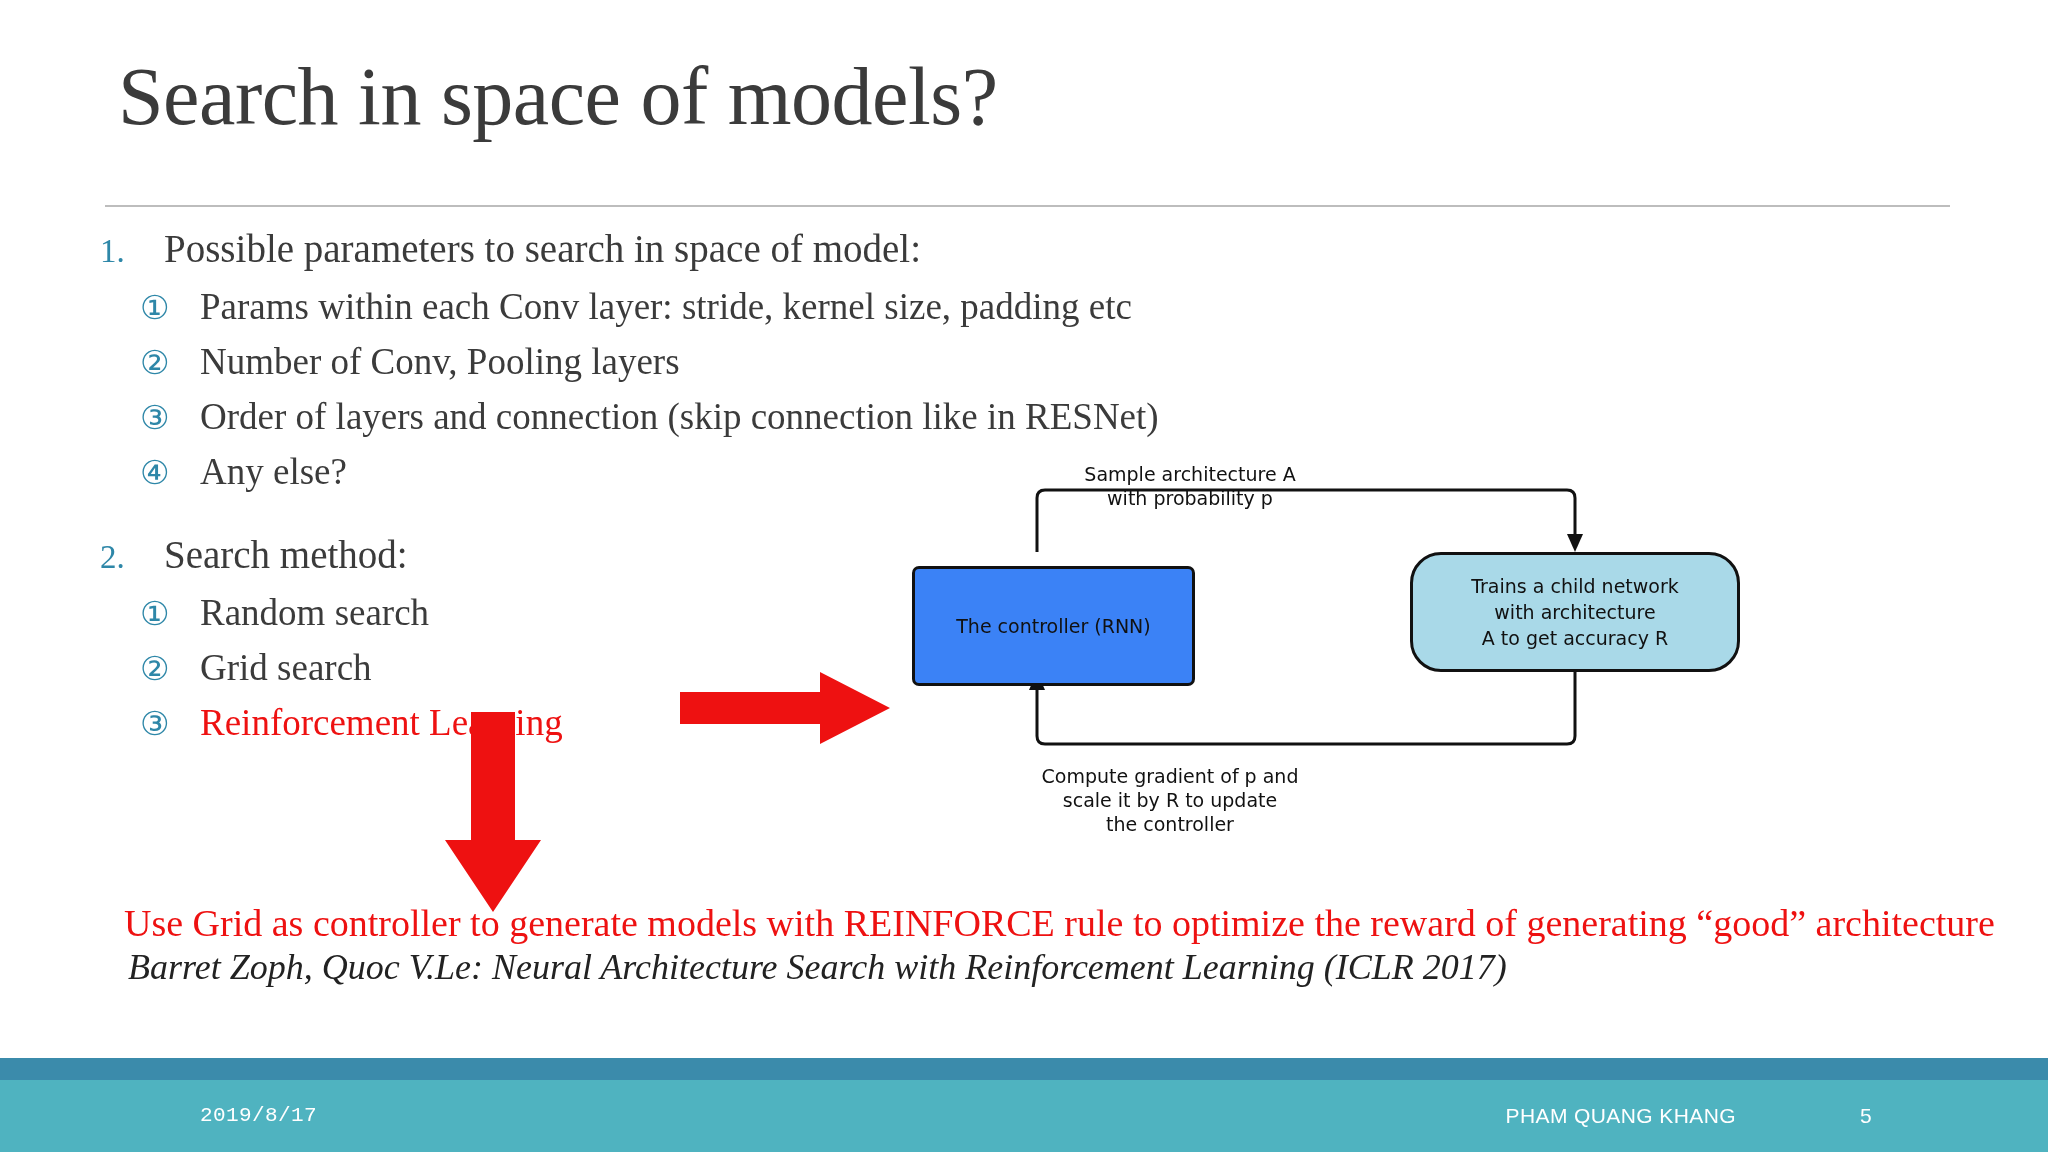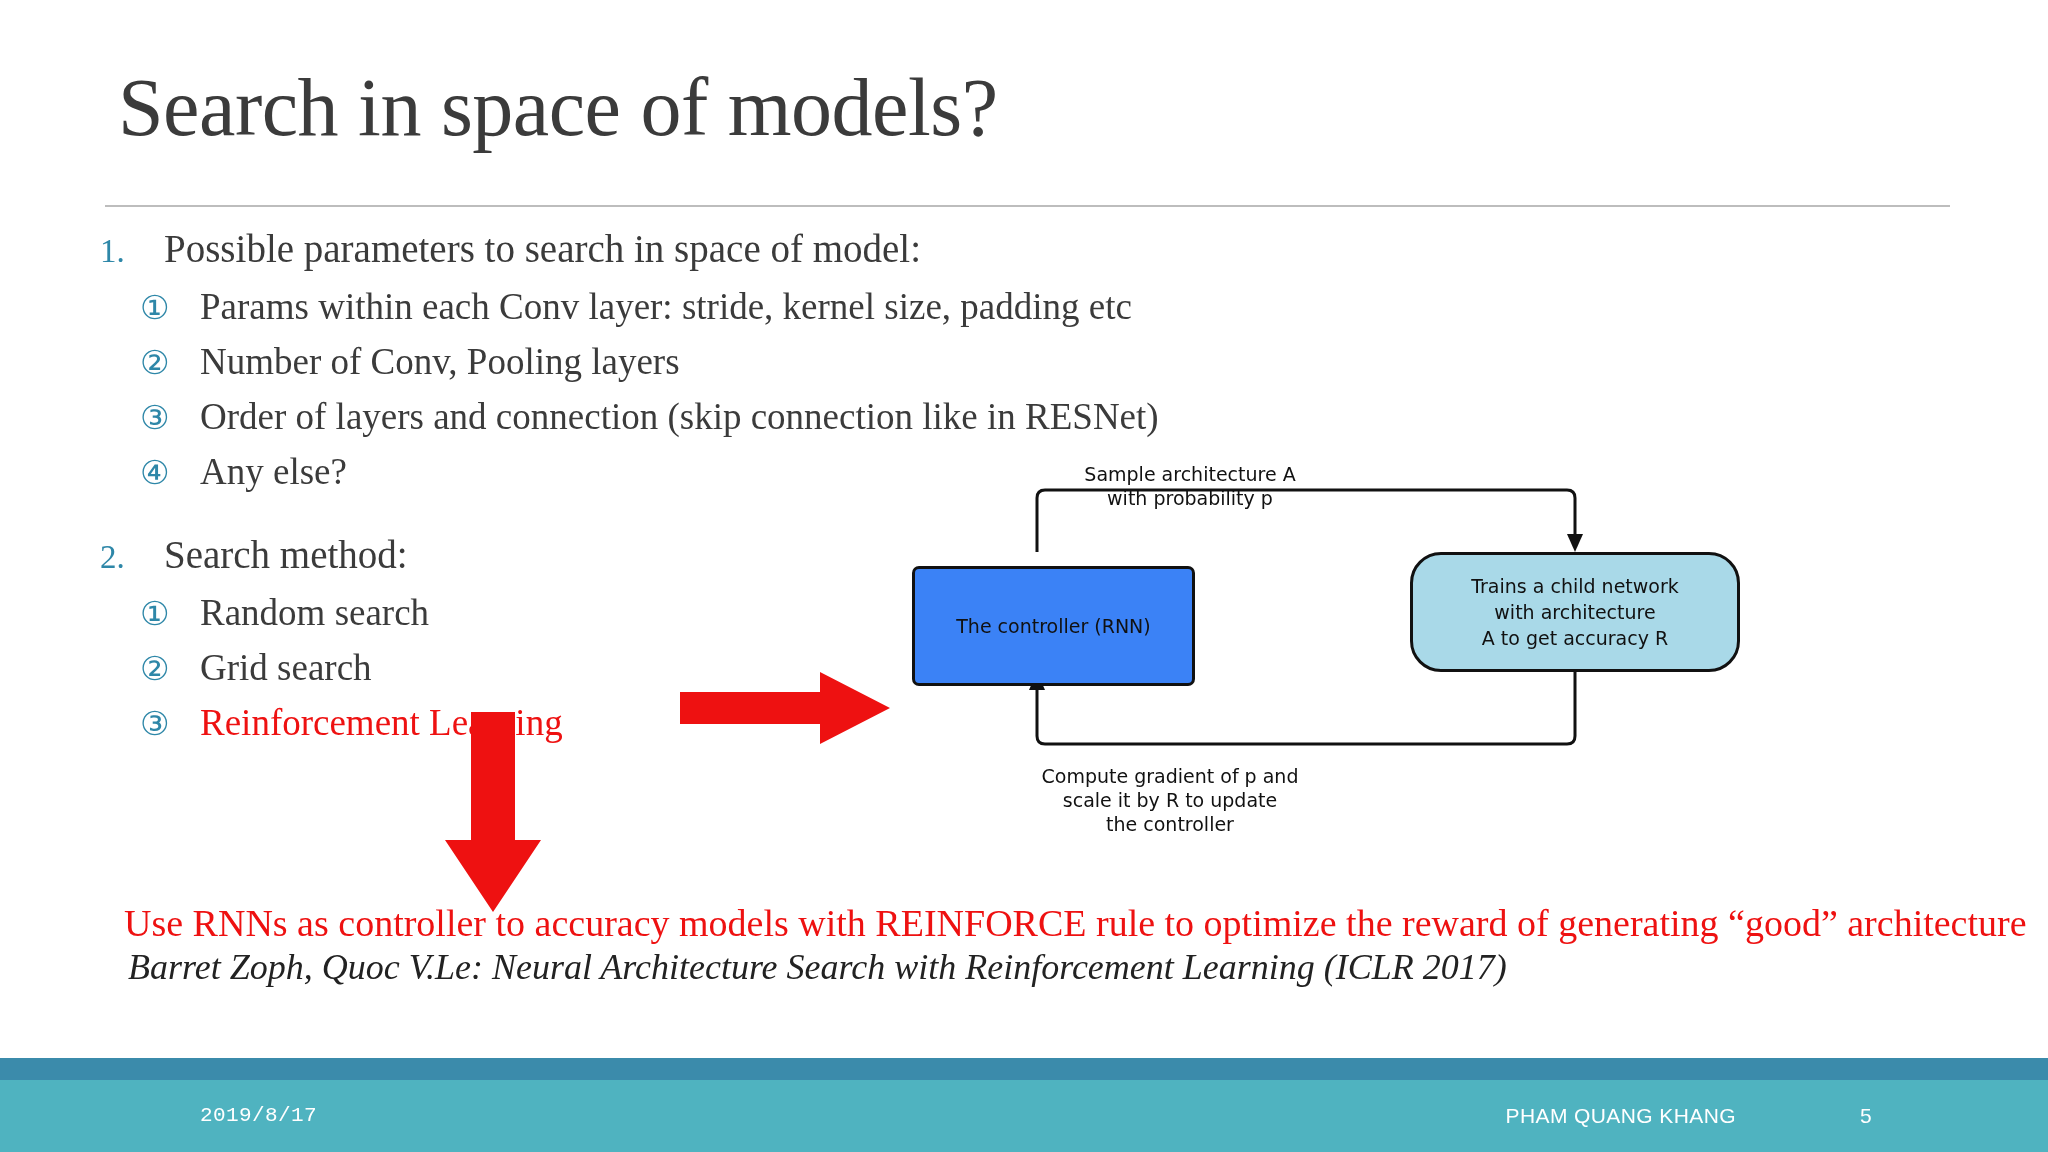--- a/index.html
+++ b/index.html
@@ -21,21 +21,21 @@
     left: 0; top: 0;
     width: 2048px;
     height: 1152px;
     background: #ffffff;
   }
 
   
   #title-block {
     position: absolute;
     left: 118px;
-    top: 60px;
+    top: 49px;
     width: 1830px;
   }
   #slide-title {
     font-family: "Liberation Serif", serif;
     font-size: 82px;
     line-height: 96px;
     color: #3b3b3b;
     letter-spacing: -0.5px;
     white-space: nowrap;
   }
@@ -315,21 +315,21 @@
 
     <div class="dg-box" id="dg-child">Trains a child network
 with architecture
 A to get accuracy R</div>
 
     <div class="dg-label" id="dg-bottom-label">Compute gradient of p and
 scale it by R to update
 the controller</div>
   </div>
 
-  <div id="bottom-red">Use RNNs as controller to accuracy models with REINFORCE rule to optimize the reward of generating “good” architecture</div>
+  <div id="bottom-red">Use Grid as controller to generate models with REINFORCE rule to optimize the reward of generating “good” architecture</div>
   <div id="bottom-citation">Barret Zoph, Quoc V.Le: Neural Architecture Search with Reinforcement Learning (ICLR 2017)</div>
 
   <div id="footer">
     <div id="footer-stripe"></div>
     <div id="footer-body"></div>
     <div class="footer-text" id="footer-date">2019/8/17</div>
     <div class="footer-text" id="footer-name">PHAM QUANG KHANG</div>
     <div class="footer-text" id="footer-page">5</div>
   </div>
 

